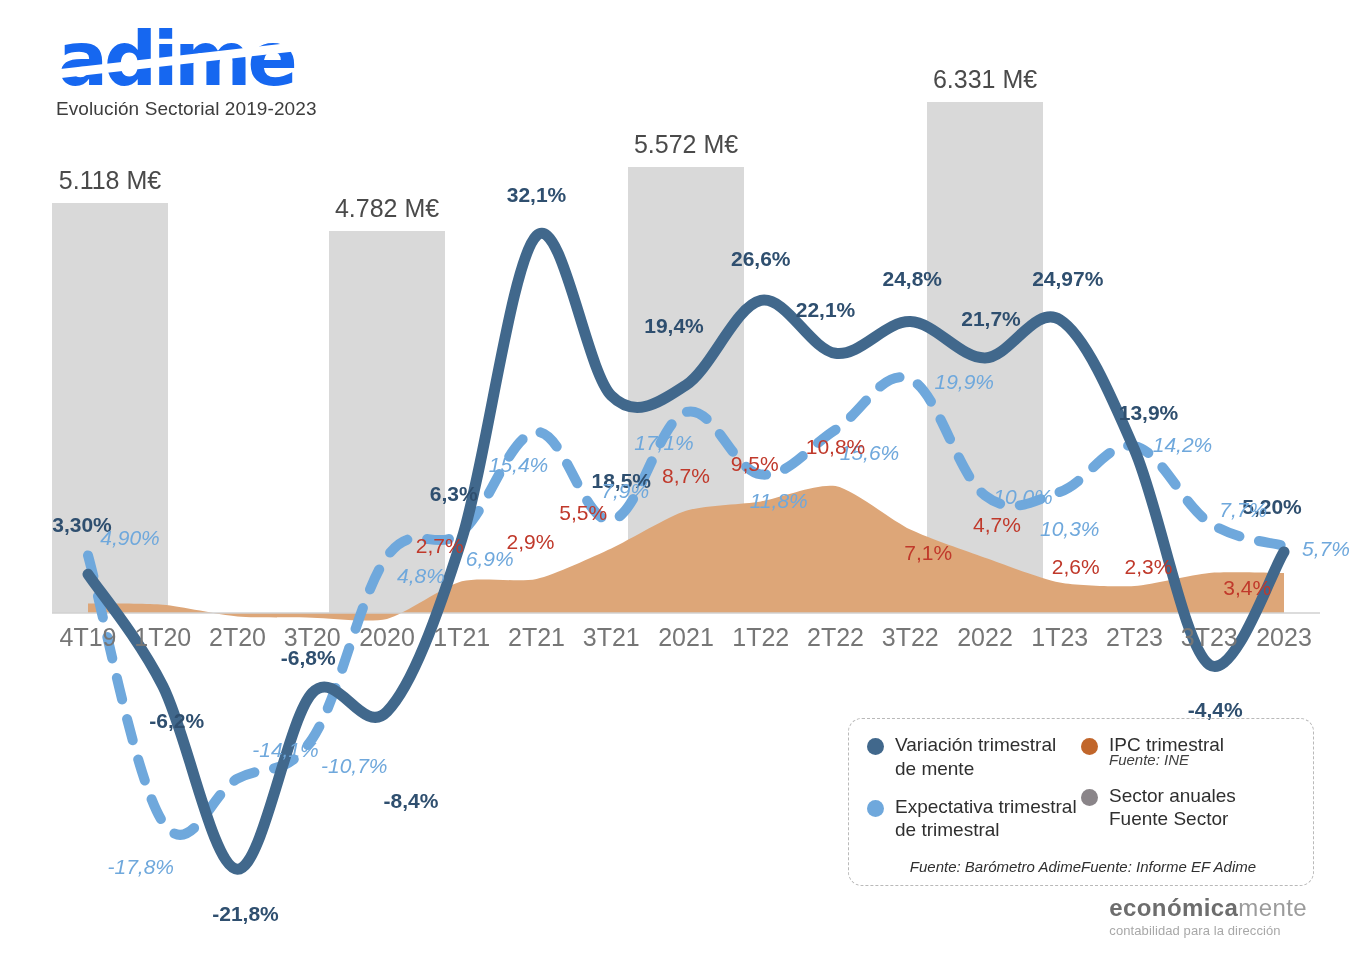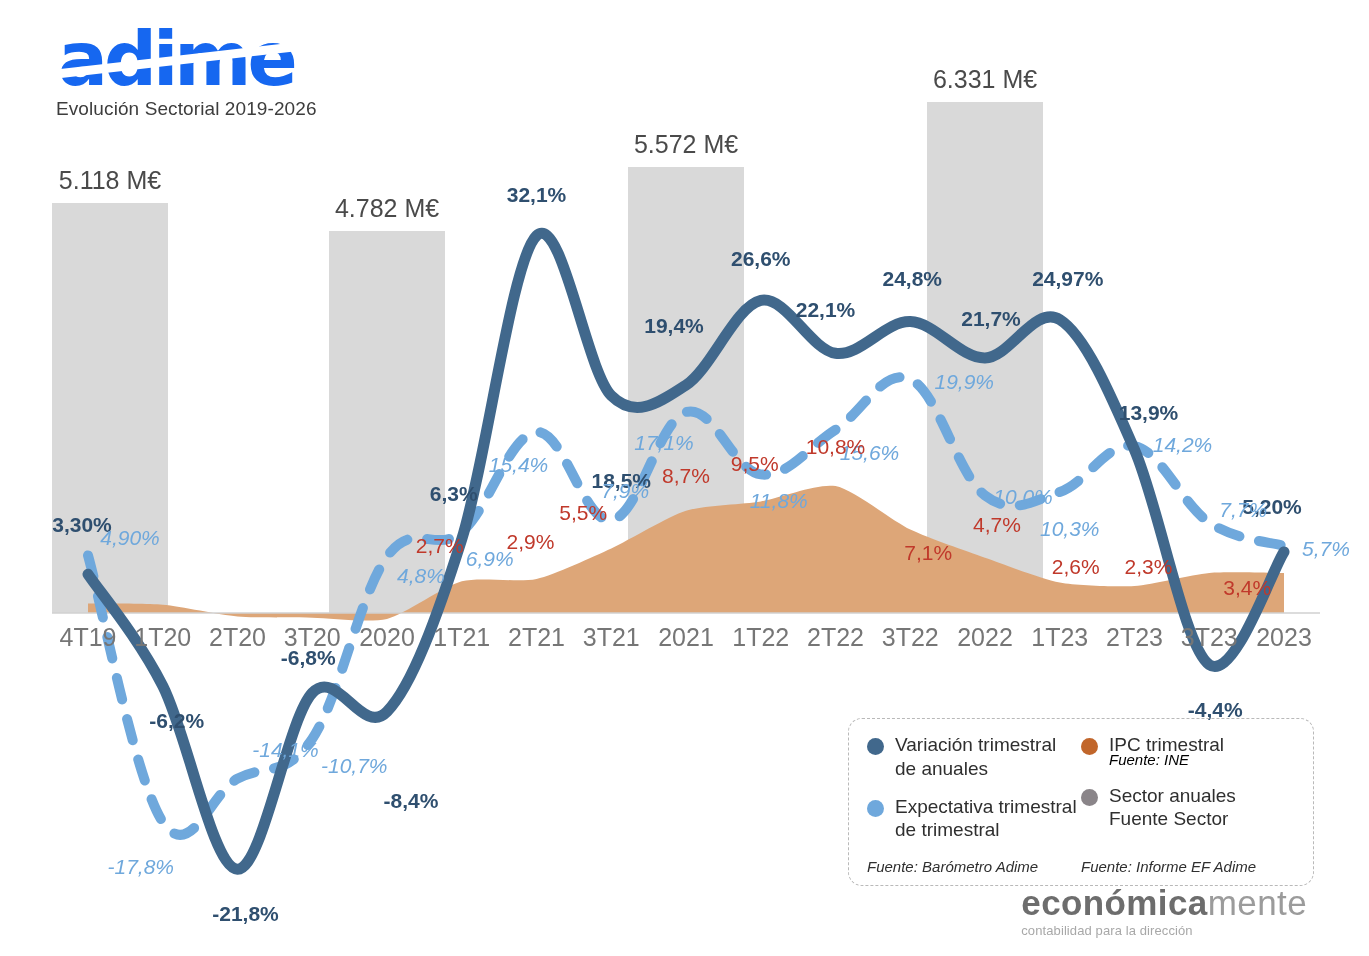--- a/index.html
+++ b/index.html
@@ -10,21 +10,21 @@
   #brand{position:absolute;left:56px;top:24px;width:330px;}
   #brand-word{font-family:"DejaVu Sans",sans-serif;font-weight:bold;font-size:74px;
               letter-spacing:-4px;color:#1667f0;line-height:0.95;position:relative;
               display:inline-block;padding:0 2px;}
   #brand-slash{position:absolute;left:-4px;top:46px;width:270px;height:9px;
                background:#ffffff;transform:rotate(-6.5deg);transform-origin:left center;}
   #brand-sub{font-size:19px;color:#3d3d3d;margin-top:4px;letter-spacing:.1px;}
 
   
   #foot{position:absolute;right:62px;bottom:18px;text-align:left;}
-  #foot-word{font-size:35px;letter-spacing:.4px;color:#9b9b9b;line-height:1;}
+  #foot-word{font-size:24px;letter-spacing:.4px;color:#9b9b9b;line-height:1;}
   #foot-word b{color:#6d6d6d;font-weight:bold;}
   #foot-sub{font-size:13px;color:#a8a8a8;margin-top:3px;letter-spacing:.1px;}
 
   
   #chart{position:absolute;left:0;top:0;width:1369px;height:956px;}
 
   .bar{fill:#d9d9d9;}
   .baseline{stroke:#d0d0d0;stroke-width:1.6;}
   .ipc-area{fill:#dda678;}
   .line-var{fill:none;stroke:#41688c;stroke-width:11;stroke-linecap:round;stroke-linejoin:round;}
@@ -40,34 +40,34 @@
 
   
   #legend{position:absolute;left:848px;top:718px;width:466px;height:168px;
           border:1.6px dashed #b9b9b9;border-radius:14px;box-sizing:border-box;
           padding:14px 18px 10px 18px;}
   .lg-cols{display:flex;}
   .lg-col{width:50%;}
   .lg-row{display:flex;align-items:flex-start;margin-bottom:14px;}
   .lg-dot{width:17px;height:17px;border-radius:50%;margin:5px 11px 0 0;flex:0 0 17px;}
   .lg-txt{font-size:19px;color:#2f2f2f;line-height:1.25;}
-  .lg-src{font-size:15px;font-style:italic;color:#000000;margin-top:-6px;}
+  .lg-src{font-size:15px;font-style:italic;color:#404040;margin-top:-6px;}
   .lg-foot{display:flex;margin-top:2px;}
-  .lg-foot div{width:50%;font-size:15px;font-style:italic;color:#2f2f2f;}
+  .lg-foot div{width:50%;font-size:15px;font-style:italic;color:#2f2f2f;text-align:right;}
   .lg-foot div.r{text-align:left;}
 </style>
 </head>
 <body>
 
 <div id="brand">
   <div id="brand-word">
     <span>adime</span>
     <span id="brand-slash"></span>
   </div>
-  <div id="brand-sub">Evolución Sectorial 2019-2026</div>
+  <div id="brand-sub">Evolución Sectorial 2019-2023</div>
 </div>
 
 <svg id="chart" viewBox="0 0 1369 956">
     <rect x="52" y="203" width="116" height="410" class="bar"></rect>
     <text x="110" y="189" class="lbl lbl-annual" text-anchor="middle">5.118 M€</text>
     <rect x="329" y="231" width="116" height="382" class="bar"></rect>
     <text x="387" y="217" class="lbl lbl-annual" text-anchor="middle">4.782 M€</text>
     <rect x="628" y="167" width="116" height="446" class="bar"></rect>
     <text x="686" y="153" class="lbl lbl-annual" text-anchor="middle">5.572 M€</text>
     <rect x="927" y="102" width="116" height="511" class="bar"></rect>
@@ -140,21 +140,21 @@
     <text x="1247.25" y="595.05" class="lbl lbl-ipc" text-anchor="middle">3,4%</text>
   </svg>
 
 <div id="legend">
   <div class="lg-cols">
     <div class="lg-col">
       <div class="lg-row">
         <span class="lg-dot" style="background:#41688c"></span>
         <span class="lg-txt">
           <span>Variación trimestral</span><br>
-          <span>de anuales</span>
+          <span>de mente</span>
         </span>
       </div>
       <div class="lg-row">
         <span class="lg-dot" style="background:#6fa8dc"></span>
         <span class="lg-txt">
           <span>Expectativa trimestral</span><br>
           <span>de trimestral</span>
         </span>
       </div>
     </div>

